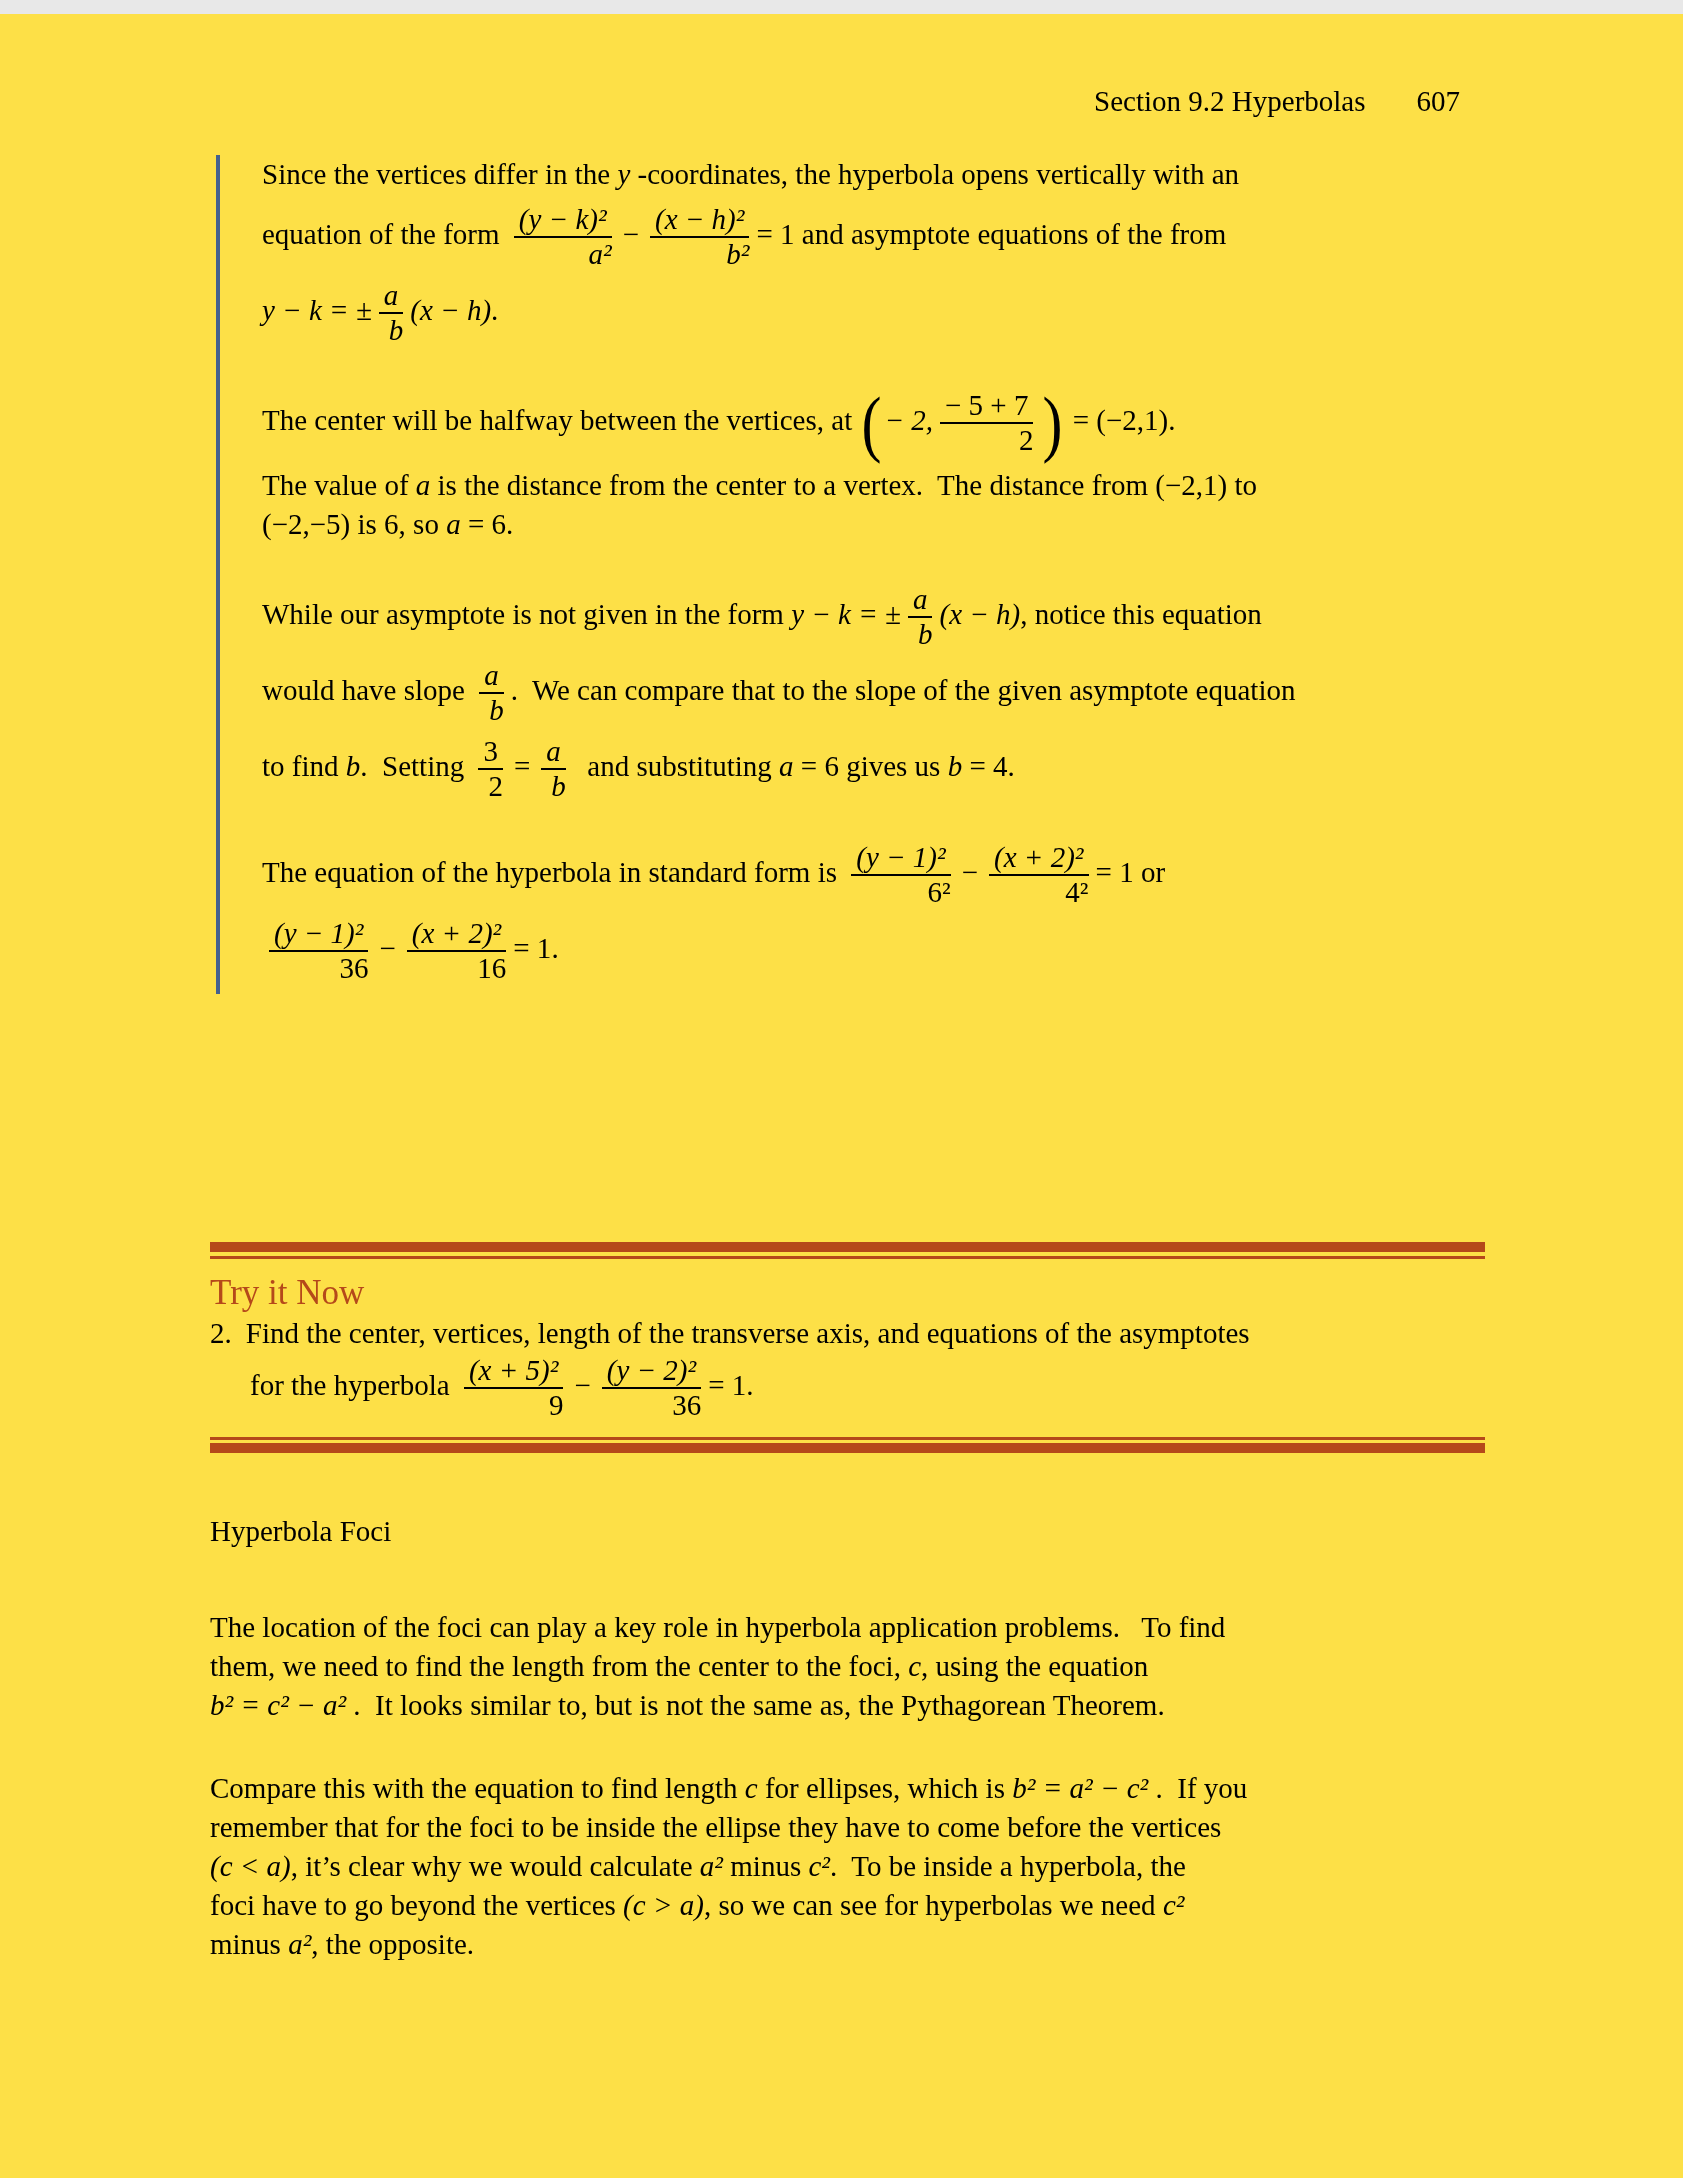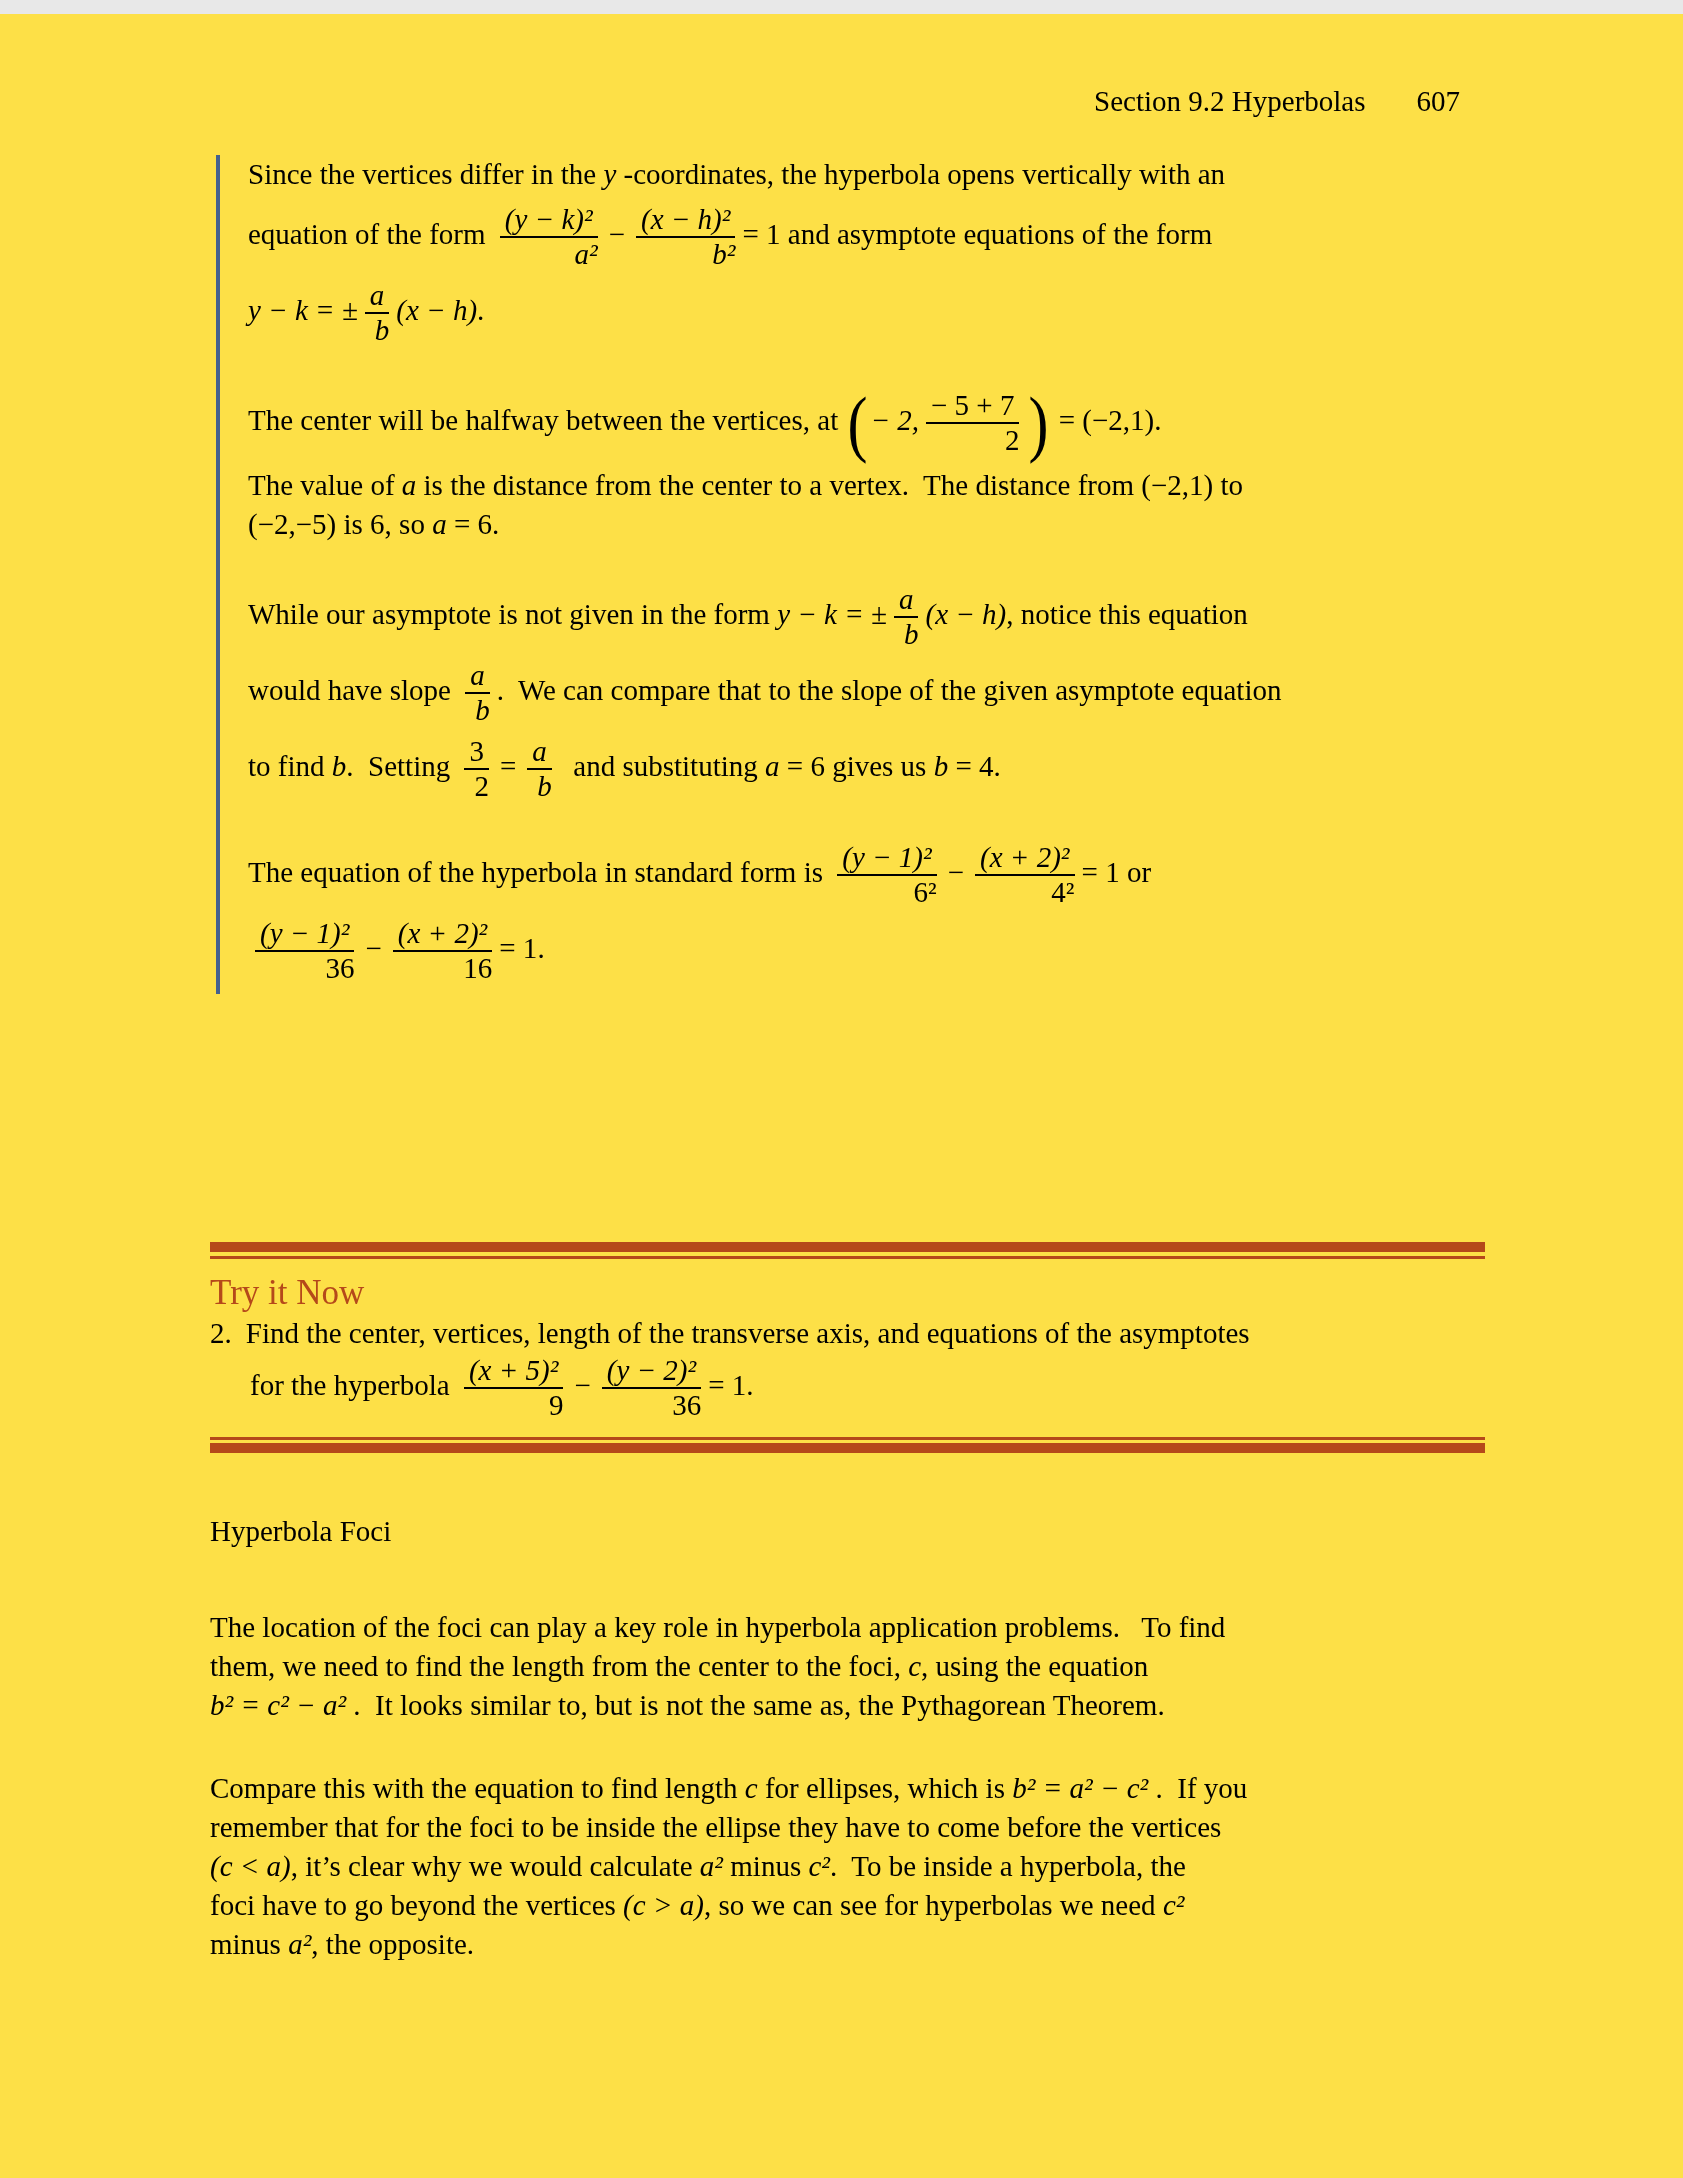--- a/index.html
+++ b/index.html
@@ -14,21 +14,21 @@
   }
   .rt{white-space:pre-wrap;}
   .mi{font-style:italic;white-space:pre-wrap;}
   .mn{font-style:normal;white-space:pre-wrap;}
   .hdr{position:absolute;top:71px;right:223px;font-size:29px;}
   .hdr .pgnum{margin-left:51px;}
 
   .example{
     position:absolute;top:141px;left:216px;width:1267px;
     border-left:4px solid #44618e;
-    padding-left:28px;
+    padding-left:42px;
   }
   .line{line-height:39px;}
   .mathline{line-height:39px;margin:10px 0;}
   .frac{
     display:inline-flex;flex-direction:column;align-items:flex-end;
     vertical-align:middle;margin:0 7px;text-align:center;line-height:31px;
   }
   .frac .num{border-bottom:2px solid #000;padding:0 5px 1px 5px;}
   .frac .den{padding-top:1px;}
   .op{margin:0 4px;}
@@ -68,21 +68,21 @@
       <div class="line">
         <span class="rt">Since the vertices differ in the </span><span class="mi">y</span><span class="rt"> -coordinates, the hyperbola opens vertically with an</span>
       </div>
       <div class="mathline">
         <span class="rt">equation of the form </span><span class="frac">
             <span class="num mi">(y − k)²</span>
             <span class="den mi">a²</span>
           </span><span class="op mn">−</span><span class="frac">
             <span class="num mi">(x − h)²</span>
             <span class="den mi">b²</span>
-          </span><span class="mn">= 1</span><span class="rt"> and asymptote equations of the form</span>
+          </span><span class="mn">= 1</span><span class="rt"> and asymptote equations of the from</span>
       </div>
       <div class="mathline">
         <span class="mi">y − k = ±</span><span class="frac">
             <span class="num mi">a</span>
             <span class="den mi">b</span>
           </span><span class="mi">(x − h)</span><span class="mn">.</span>
       </div>
     </div>
 
     <div class="p-gap-sm">

